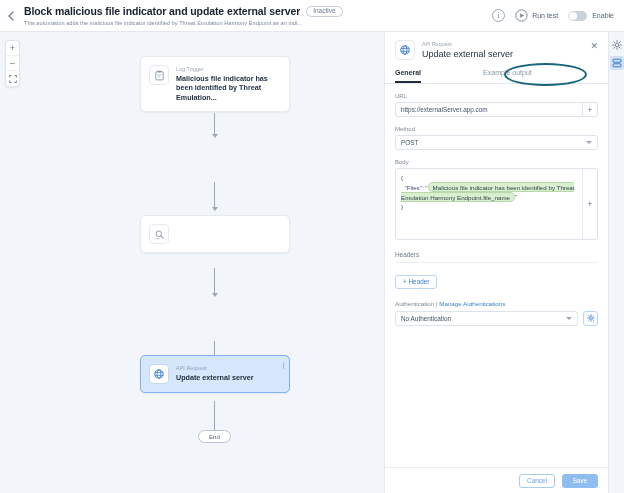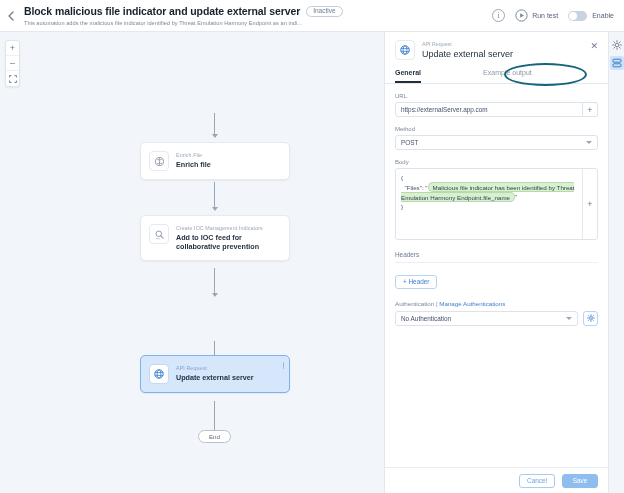--- a/index.html
+++ b/index.html
@@ -271,48 +271,46 @@
     <div class="zoom-btn">–</div>
     <div class="zoom-btn">
       <svg width="8" height="8" viewBox="0 0 8 8">
         <path d="M0.6 2.4 V0.6 H2.4 M5.6 0.6 H7.4 V2.4 M7.4 5.6 V7.4 H5.6 M2.4 7.4 H0.6 V5.6" fill="none" stroke="#6b7b8f" stroke-width="1"></path>
       </svg>
     </div>
   </div>
 
   <div class="flow">
 
-    <div class="arrow" style="top:81px; height:24px;"></div>
-
-    <div class="node" style="top:110px;">
+    <div class="node" style="top:24px;">
       <div class="node-icon">
         <svg width="11" height="11" viewBox="0 0 12 12">
-          <circle cx="6" cy="6" r="4.4" fill="none" stroke="#8794a8" stroke-width="1"></circle>
-          <path d="M6 1.7 V10.3 M3.3 3.6 Q6 5.2 8.7 3.6 M3.3 8.4 Q6 6.8 8.7 8.4" fill="none" stroke="#8794a8" stroke-width="0.8"></path>
+          <rect x="2" y="1.8" width="8" height="9" rx="1.2" fill="none" stroke="#8794a8" stroke-width="1"></rect>
+          <rect x="4.2" y="0.8" width="3.6" height="2" rx="0.6" fill="#8794a8"></rect>
+          <rect x="3.8" y="5" width="4.4" height="0.9" fill="#b4bfcf"></rect>
+          <rect x="3.8" y="7" width="3" height="0.9" fill="#b4bfcf"></rect>
         </svg>
       </div>
       <div class="node-text">
-        <span class="node-kicker">Enrich File</span>
-        <span class="node-title">Enrich file</span>
-      </div>
-    </div>
+        <span class="node-kicker">Log Trigger</span>
+        <span class="node-title">Malicious file indicator has been identified by Threat Emulation...</span>
+      </div>
+    </div>
+    <div class="arrow" style="top:81px; height:24px;"></div>
+
     <div class="arrow" style="top:150px; height:28px;"></div>
 
     <div class="node" style="top:183px;">
       <div class="node-icon">
         <svg width="11" height="11" viewBox="0 0 12 12">
           <circle cx="5.2" cy="5.2" r="3" fill="none" stroke="#8794a8" stroke-width="1"></circle>
           <path d="M7.4 7.4 L10 10" stroke="#8794a8" stroke-width="1.1" stroke-linecap="round"></path>
           <path d="M2.6 10.6 H6.4" stroke="#b4bfcf" stroke-width="0.9"></path>
         </svg>
       </div>
-      <div class="node-text">
-        <span class="node-kicker">Create IOC Management Indicators</span>
-        <span class="node-title">Add to IOC feed for collaborative prevention</span>
-      </div>
     </div>
     <div class="arrow" style="top:236px; height:28px;"></div>
 
     <div class="arrow" style="top:309px; height:25px;"></div>
 
     <div class="node selected" style="top:323px;">
       <div class="node-icon">
         <svg width="12" height="12" viewBox="0 0 12 12">
           <circle cx="6" cy="6" r="4.2" fill="none" stroke="#3c7fd0" stroke-width="1"></circle>
           <ellipse cx="6" cy="6" rx="1.9" ry="4.2" fill="none" stroke="#3c7fd0" stroke-width="0.8"></ellipse>

